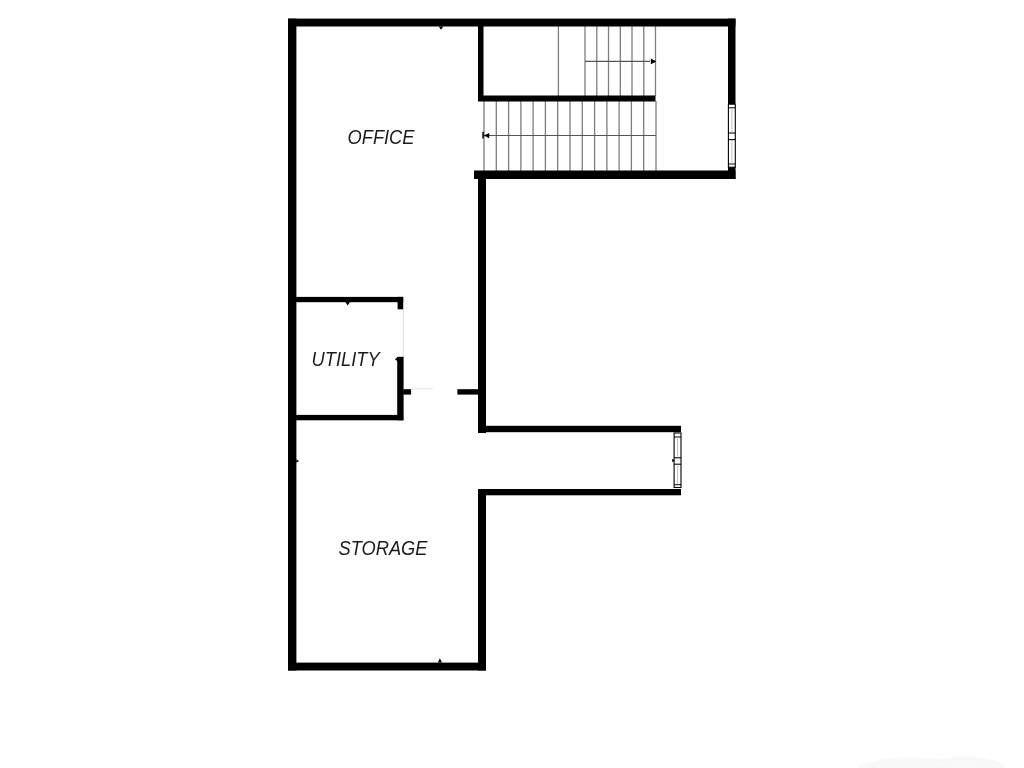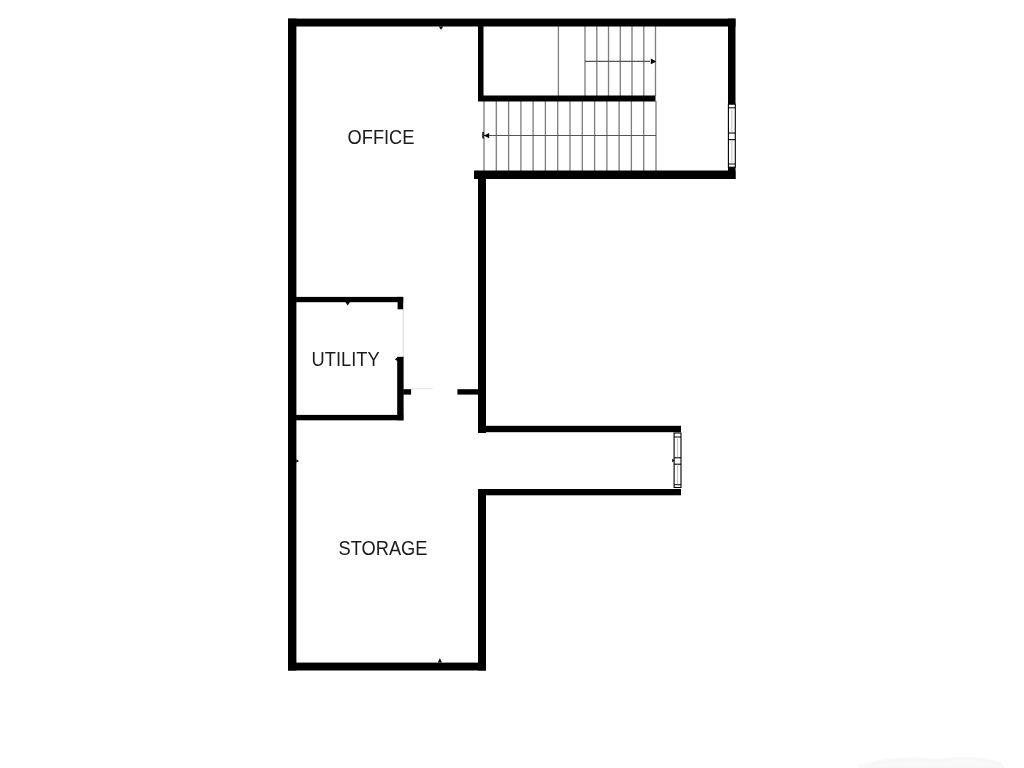--- a/index.html
+++ b/index.html
@@ -1,16 +1,16 @@
 <!DOCTYPE html>
 <html><head>
 <meta charset="utf-8">
 <style>
   html,body{margin:0;padding:0;background:#ffffff;}
-  #page{position:relative;width:1024px;height:768px;background:#ffffff;overflow:hidden;}
+  #page{position:relative;width:1024px;height:768px;background:#ffffff;overflow:hidden;font-style:italic;}
   svg{position:absolute;left:0;top:0;}
   text{font-family:"Liberation Sans", sans-serif; fill:#1b1b1b;}
 </style>
 </head>
 <body>
 <div id="page">
 <svg width="1024" height="768" viewBox="0 0 1024 768">
   <rect x="0" y="0" width="1024" height="768" fill="#ffffff"></rect>
 
   <g stroke="#7d7d7d" stroke-width="1.3">

